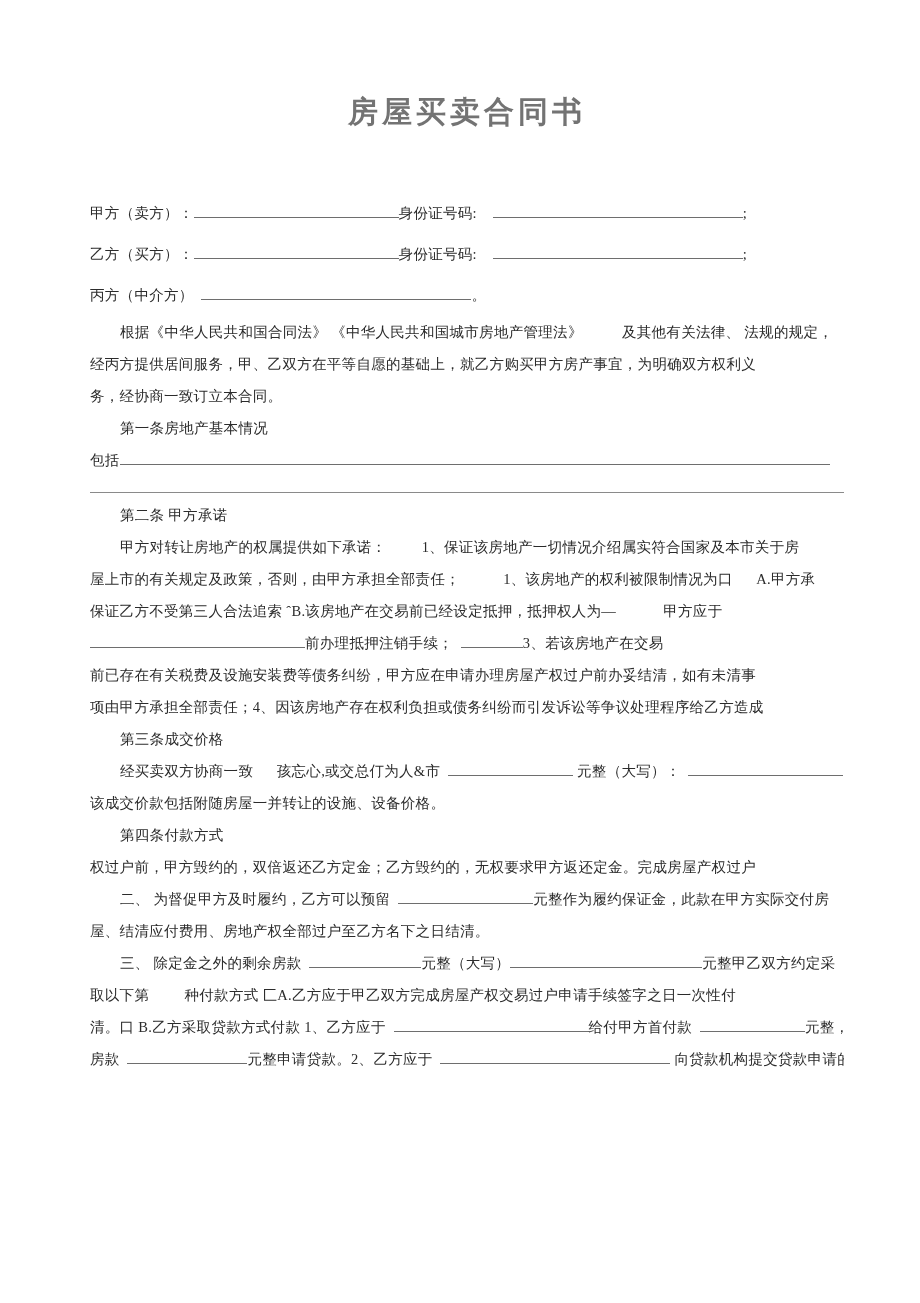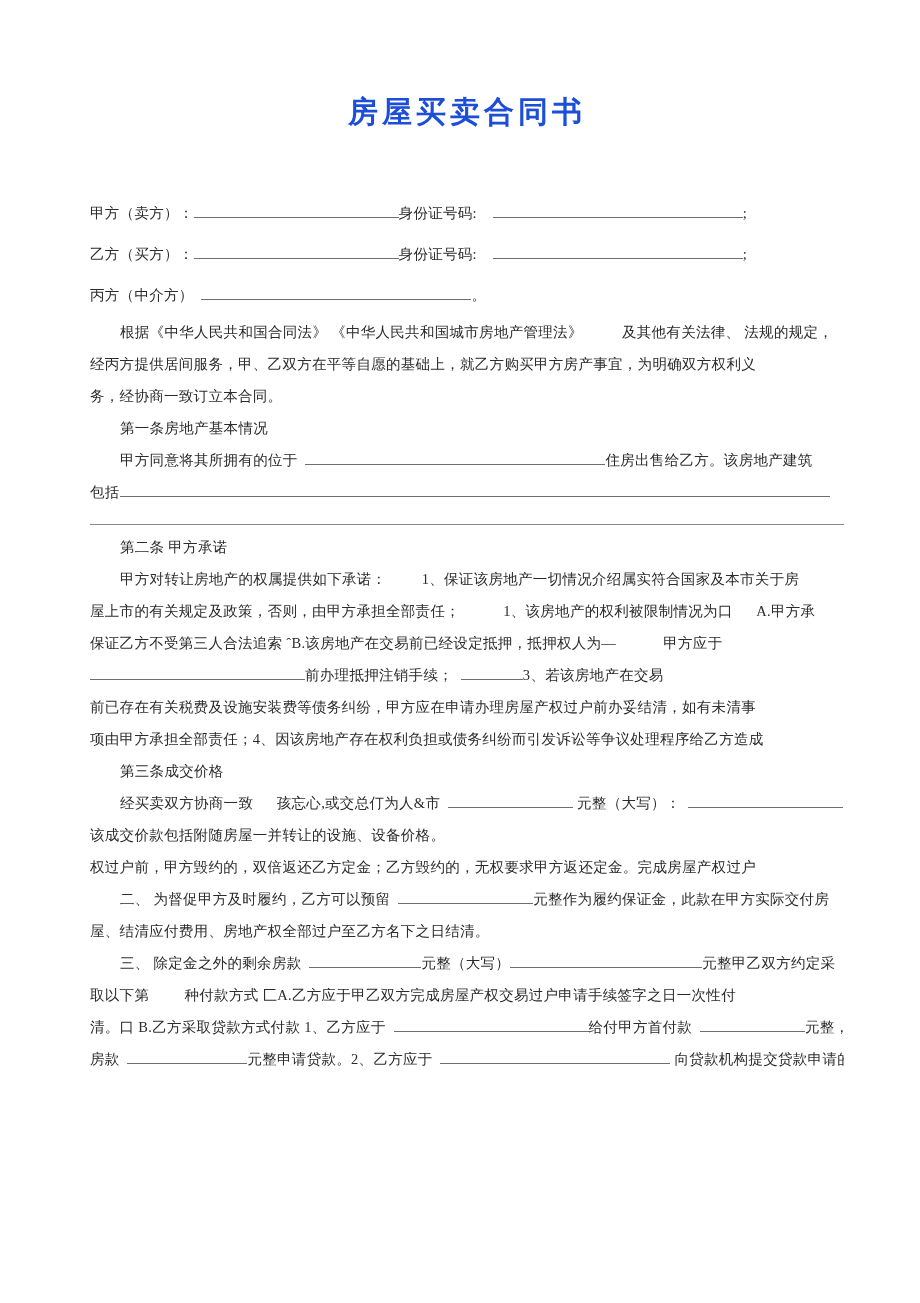--- a/index.html
+++ b/index.html
@@ -20,21 +20,21 @@
     padding: 0 76px 40px 90px;
     background: #ffffff;
     overflow: hidden;
   }
   .title {
     text-align: center;
     font-size: 30px;
     font-weight: bold;
     letter-spacing: 4px;
     margin: 92px 0 0 0;
-    color: #1d4ed8;
+    color: #737373;
   }
   .contract-body {
     margin-top: 60px;
     font-size: 14.5px;
   }
   .line {
     white-space: pre;
     line-height: 32px;
     height: 32px;
     overflow: hidden;
@@ -69,33 +69,33 @@
 <div class="page">
   <h1 class="title">房屋买卖合同书</h1>
   <div class="contract-body">
       <div class="line party"><span class="txt">甲方（卖方）：</span><span class="blank" style="width: 205px;"></span><span class="txt">身份证号码:    </span><span class="blank" style="width: 250px;"></span><span class="txt">;</span></div>
       <div class="line party"><span class="txt">乙方（买方）：</span><span class="blank" style="width: 205px;"></span><span class="txt">身份证号码:    </span><span class="blank" style="width: 250px;"></span><span class="txt">;</span></div>
       <div class="line party"><span class="txt">丙方（中介方）  </span><span class="blank" style="width: 270px;"></span><span class="txt">。</span></div>
       <div class="line ind"><span class="txt">根据《中华人民共和国合同法》 《中华人民共和国城市房地产管理法》          及其他有关法律、 法规的规定，</span></div>
       <div class="line"><span class="txt">经丙方提供居间服务，甲、乙双方在平等自愿的基础上，就乙方购买甲方房产事宜，为明确双方权利义</span></div>
       <div class="line"><span class="txt">务，经协商一致订立本合同。</span></div>
       <div class="line ind"><span class="txt">第一条房地产基本情况</span></div>
-      <div class="line ind"><span class="txt">甲方同意将其所拥有的位于  </span><span class="blank" style="width: 300px;"></span><span class="txt">住房出售给乙方。该房地产建筑</span></div>
       <div class="line"><span class="txt">包括</span><span class="blank" style="width: 710px;"></span></div>
       <hr class="divider">
       <div class="line ind"><span class="txt">第二条 甲方承诺</span></div>
       <div class="line ind"><span class="txt">甲方对转让房地产的权属提供如下承诺：         1、保证该房地产一切情况介绍属实符合国家及本市关于房</span></div>
       <div class="line"><span class="txt">屋上市的有关规定及政策，否则，由甲方承担全部责任；           1、该房地产的权利被限制情况为口      A.甲方承</span></div>
       <div class="line"><span class="txt">保证乙方不受第三人合法追索 ˆB.该房地产在交易前已经设定抵押，抵押权人为—            甲方应于</span></div>
       <div class="line"><span class="blank" style="width: 215px;"></span><span class="txt">前办理抵押注销手续；  </span><span class="blank" style="width: 62px;"></span><span class="txt">3、若该房地产在交易</span></div>
       <div class="line"><span class="txt">前已存在有关税费及设施安装费等债务纠纷，甲方应在申请办理房屋产权过户前办妥结清，如有未清事</span></div>
       <div class="line"><span class="txt">项由甲方承担全部责任；4、因该房地产存在权利负担或债务纠纷而引发诉讼等争议处理程序给乙方造成</span></div>
       <div class="line ind"><span class="txt">第三条成交价格</span></div>
       <div class="line ind"><span class="txt">经买卖双方协商一致      孩忘心,或交总仃为人&amp;市  </span><span class="blank" style="width: 125px;"></span><span class="txt"> 元整（大写）：  </span><span class="blank" style="width: 155px;"></span><span class="txt">元整</span></div>
       <div class="line"><span class="txt">该成交价款包括附随房屋一并转让的设施、设备价格。</span></div>
+      <div class="line ind"><span class="txt">第四条付款方式</span></div>
       <div class="line"><span class="txt">权过户前，甲方毁约的，双倍返还乙方定金；乙方毁约的，无权要求甲方返还定金。完成房屋产权过户</span></div>
       <div class="line ind"><span class="txt">二、 为督促甲方及时履约，乙方可以预留  </span><span class="blank" style="width: 135px;"></span><span class="txt">元整作为履约保证金，此款在甲方实际交付房</span></div>
       <div class="line"><span class="txt">屋、结清应付费用、房地产权全部过户至乙方名下之日结清。</span></div>
       <div class="line ind"><span class="txt">三、 除定金之外的剩余房款  </span><span class="blank" style="width: 112px;"></span><span class="txt">元整（大写）</span><span class="blank" style="width: 192px;"></span><span class="txt">元整甲乙双方约定采</span></div>
       <div class="line"><span class="txt">取以下第         种付款方式 匚A.乙方应于甲乙双方完成房屋产权交易过户申请手续签字之日一次性付</span></div>
       <div class="line"><span class="txt">清。口 B.乙方采取贷款方式付款 1、乙方应于  </span><span class="blank" style="width: 195px;"></span><span class="txt">给付甲方首付款  </span><span class="blank" style="width: 105px;"></span><span class="txt">元整，剩余</span></div>
       <div class="line"><span class="txt">房款  </span><span class="blank" style="width: 120px;"></span><span class="txt">元整申请贷款。2、乙方应于  </span><span class="blank" style="width: 230px;"></span><span class="txt"> 向贷款机构提交贷款申请的相关资</span></div>
     </div>
 </div>
 

